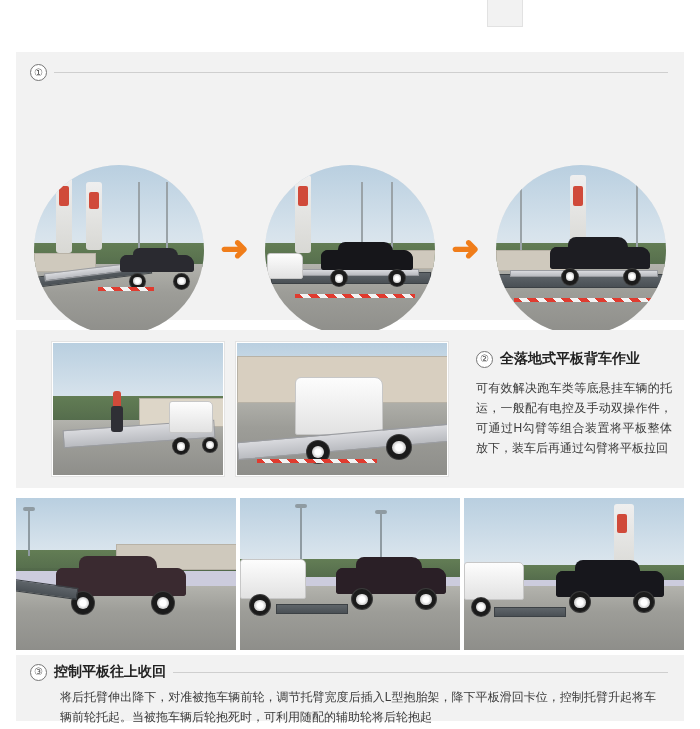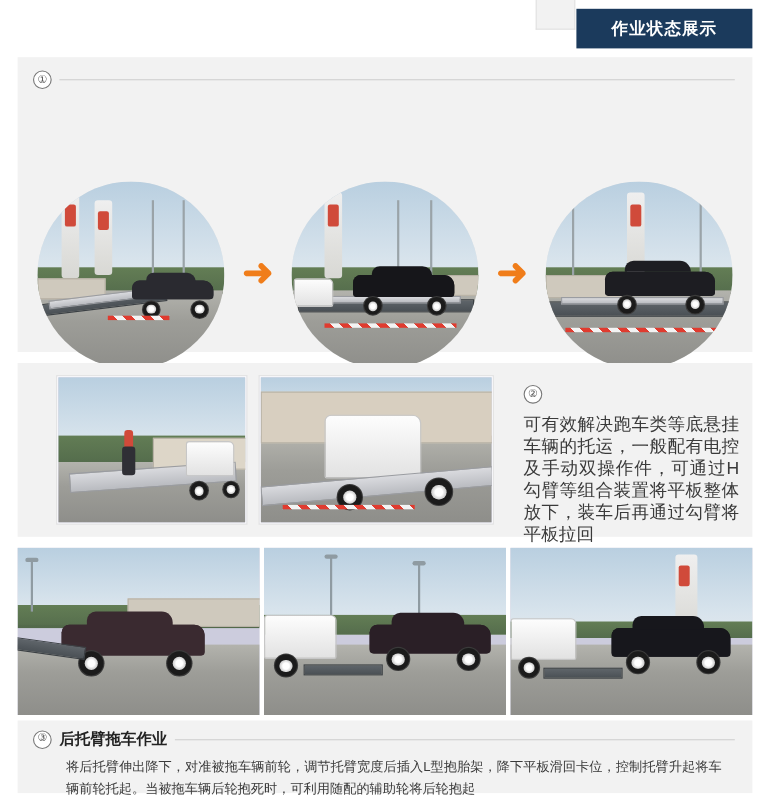--- a/index.html
+++ b/index.html
@@ -239,21 +239,21 @@
     position: absolute;
     left: 460px;
     top: 20px;
     width: 196px;
   }
   .sec2-right .sec-title {
     padding: 0;
   }
   .sec2-right .sec-desc {
     padding: 10px 0 0 0;
-    font-size: 16px;
+    font-size: 12px;
     line-height: 20px;
   }
 
   
   #strip {
     position: absolute;
     left: 16px;
     top: 498px;
     width: 668px;
     height: 152px;
@@ -285,23 +285,20 @@
     background: #8f9ba2;
     border-radius: 2px;
   }
 </style>
 </head>
 <body>
 
 <div id="page">
 
   <div class="header-ghost"></div>
-  <div class="header-bar">
-    <span>作业状态展示</span>
-  </div>
 
   <div class="panel" id="section1">
     <div class="sec-title">
       <span class="circle-num">①</span>
       <span class="title-rule"></span>
     </div>
 
     <div class="circle-row">
 
       <div class="circle-photo">
@@ -402,20 +399,21 @@
           <div class="wheel" style="left:70px;top:74%;width:22px;height:22px;"></div>
           <div class="wheel" style="left:150px;top:70%;width:24px;height:24px;"></div>
           <div class="stripe" style="left:20px;top:88%;width:120px;"></div>
         </div>
       </div>
     </div>
 
     <div class="sec2-right">
       <div class="sec-title">
         <span class="circle-num">②</span>
+        <span>全落地式平板背车作业</span>
       </div>
       <div class="sec-desc">可有效解决跑车类等底悬挂车辆的托运，一般配有电控及手动双操作件，可通过H勾臂等组合装置将平板整体放下，装车后再通过勾臂将平板拉回</div>
     </div>
   </div>
 
   <div id="strip">
 
     <div class="rect-photo">
       <div class="scene">
         <div class="sky" style="height:46%;"></div>
@@ -467,19 +465,19 @@
         <div class="truckcab" style="left:0;top:42%;width:58px;height:36px;"></div>
         <div class="wheel" style="left:8px;top:66%;width:18px;height:18px;"></div>
         <div class="deck" style="left:30px;top:72%;width:70px;height:8px;"></div>
       </div>
     </div>
   </div>
 
   <div class="panel" id="section4">
     <div class="sec-title">
       <span class="circle-num">③</span>
-      <span>后托臂拖车作业</span>
+      <span>控制平板往上收回</span>
       <span class="title-rule"></span>
     </div>
     <div class="sec-desc">将后托臂伸出降下，对准被拖车辆前轮，调节托臂宽度后插入L型抱胎架，降下平板滑回卡位，控制托臂升起将车辆前轮托起。当被拖车辆后轮抱死时，可利用随配的辅助轮将后轮抱起</div>
   </div>
 
 </div>
 
 </body></html>

